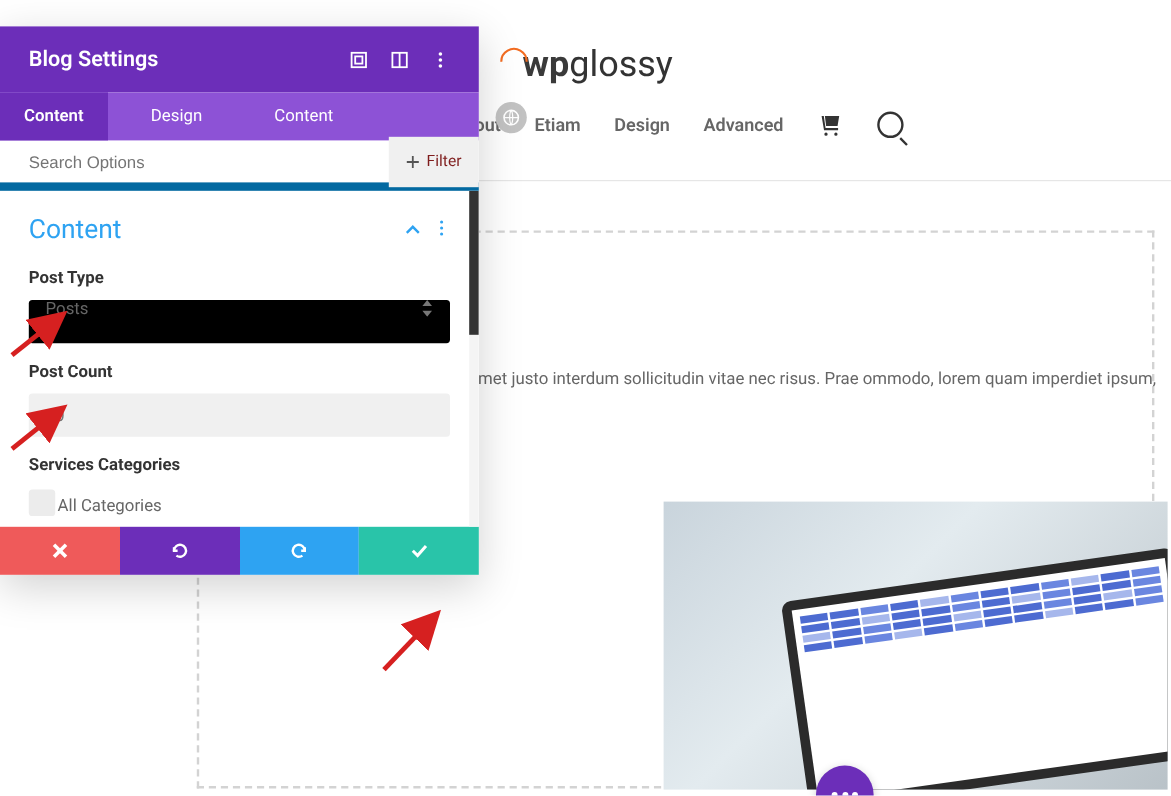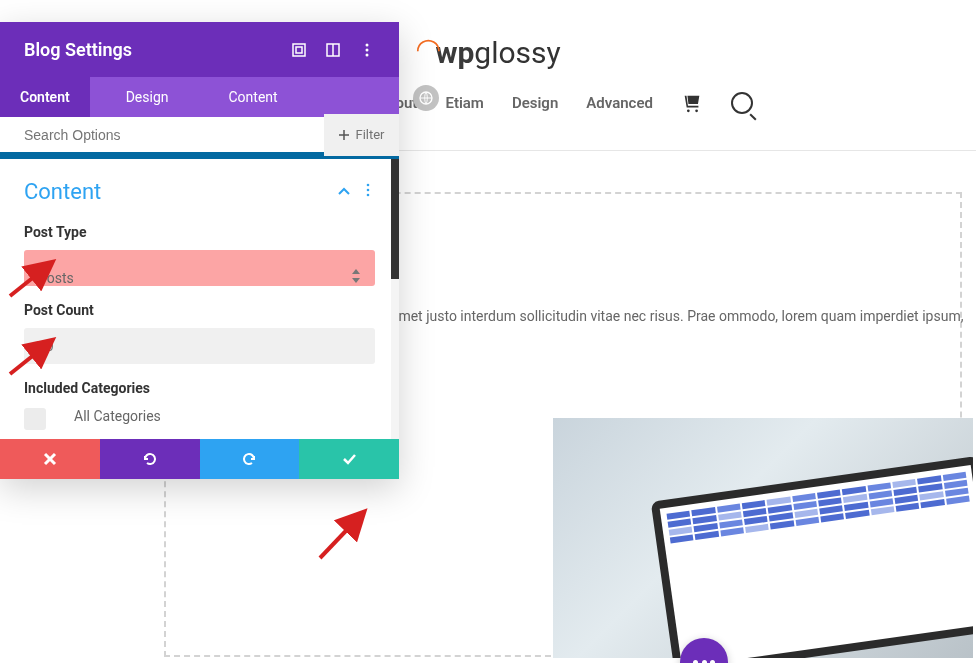--- a/index.html
+++ b/index.html
@@ -49,38 +49,38 @@
     .panel-header-actions .hicon { width: 16px; height: 16px; cursor: pointer; color: #fff; }
 
     .panel-tabs { display: flex; background: #8d52d6; }
     .tab { flex: none; padding: 0 20px; height: 40px; display: flex; align-items: center; color: #fff; font-size: 14px; cursor: pointer; }
     .tab.active { background: #6c2eb9; font-weight: 600; }
     .tab:nth-child(2), .tab:nth-child(3) { padding: 0 30px; }
     .tab:nth-child(2) { margin-left: 6px; }
 
     .search-row { display: flex; align-items: center; height: 42px; border-bottom: 7px solid #0369a1; }
     .search-input { flex: 1; border: none; outline: none; padding: 0 24px; font-size: 14px; color: #888; }
-    .filter-btn { width: 75px; height: 42px; background: #f0f0f0; display: flex; align-items: center; justify-content: center; gap: 5px; font-size: 13px; color: #737373; cursor: pointer; }
+    .filter-btn { width: 75px; height: 42px; background: #f0f0f0; display: flex; align-items: center; justify-content: center; gap: 5px; font-size: 13px; color: #7f1d1d; cursor: pointer; }
     .filter-btn svg { width: 12px; height: 12px; }
 
     .panel-body { padding: 20px 24px 6px; height: 280px; overflow: hidden; position: relative; }
     .section-title-row { display: flex; align-items: center; justify-content: space-between; margin-bottom: 20px; }
     .section-title { color: #2ea3f2; font-size: 22px; font-weight: 400; }
     .section-actions { display: flex; gap: 10px; align-items: center; }
     .section-actions svg { width: 14px; height: 14px; color: #2ea3f2; cursor: pointer; }
     .section-actions .dots { color: #2ea3f2; cursor: pointer; }
 
     .field { margin-bottom: 16px; }
     .field-label { font-size: 14px; font-weight: 700; color: #333; margin-bottom: 10px; }
-    .select { background: #fca5a5; height: 36px; display: flex; align-items: flex-end; justify-content: space-between; padding: 0 14px; border-radius: 3px; color: #666; font-size: 14px; cursor: pointer; }
+    .select { background: #000000; height: 36px; display: flex; align-items: flex-start; justify-content: space-between; padding: 0 14px; border-radius: 3px; color: #666; font-size: 14px; cursor: pointer; }
     .select-caret { color: #666; }
     .num-input { width: 100%; background: #f0f0f0; height: 36px; border: none; padding: 0 14px; font-size: 14px; color: #888; border-radius: 3px; outline: none; }
 
     .checklist { display: flex; flex-direction: column; gap: 12px; padding-top: 2px; }
-    .checkitem { display: flex; align-items: flex-start; gap: 28px; }
+    .checkitem { display: flex; align-items: flex-end; gap: 2px; }
     .checkbox { width: 22px; height: 22px; background: #ececec; border-radius: 3px; cursor: pointer; }
     .checkitem-label { font-size: 14px; color: #666; }
 
     .panel-scrollbar { position: absolute; right: 0; top: 0; bottom: 0; width: 8px; background: #f4f4f4; }
     .panel-thumb { position: absolute; right: 0; top: 0; width: 8px; height: 120px; background: #333; }
 
     .panel-footer { display: flex; height: 40px; }
     .pf-btn { flex: 1; display: flex; align-items: center; justify-content: center; color: #fff; cursor: pointer; }
     .pf-cancel { background: #ef5a5a; }
     .pf-undo { background: #6c2eb9; }
@@ -274,21 +274,21 @@
         </span>
       </div>
     </div>
 
     <div class="field">
       <div class="field-label">Post Count</div>
       <input class="num-input" placeholder="10" style="">
     </div>
 
     <div class="field">
-      <div class="field-label">Included Categories</div>
+      <div class="field-label">Services Categories</div>
       <div class="checklist">
         <div class="checkitem">
           <span class="checkbox"></span>
           <span class="checkitem-label">All Categories</span>
         </div>
 
       </div>
     </div>
 
     <div class="panel-scrollbar">

